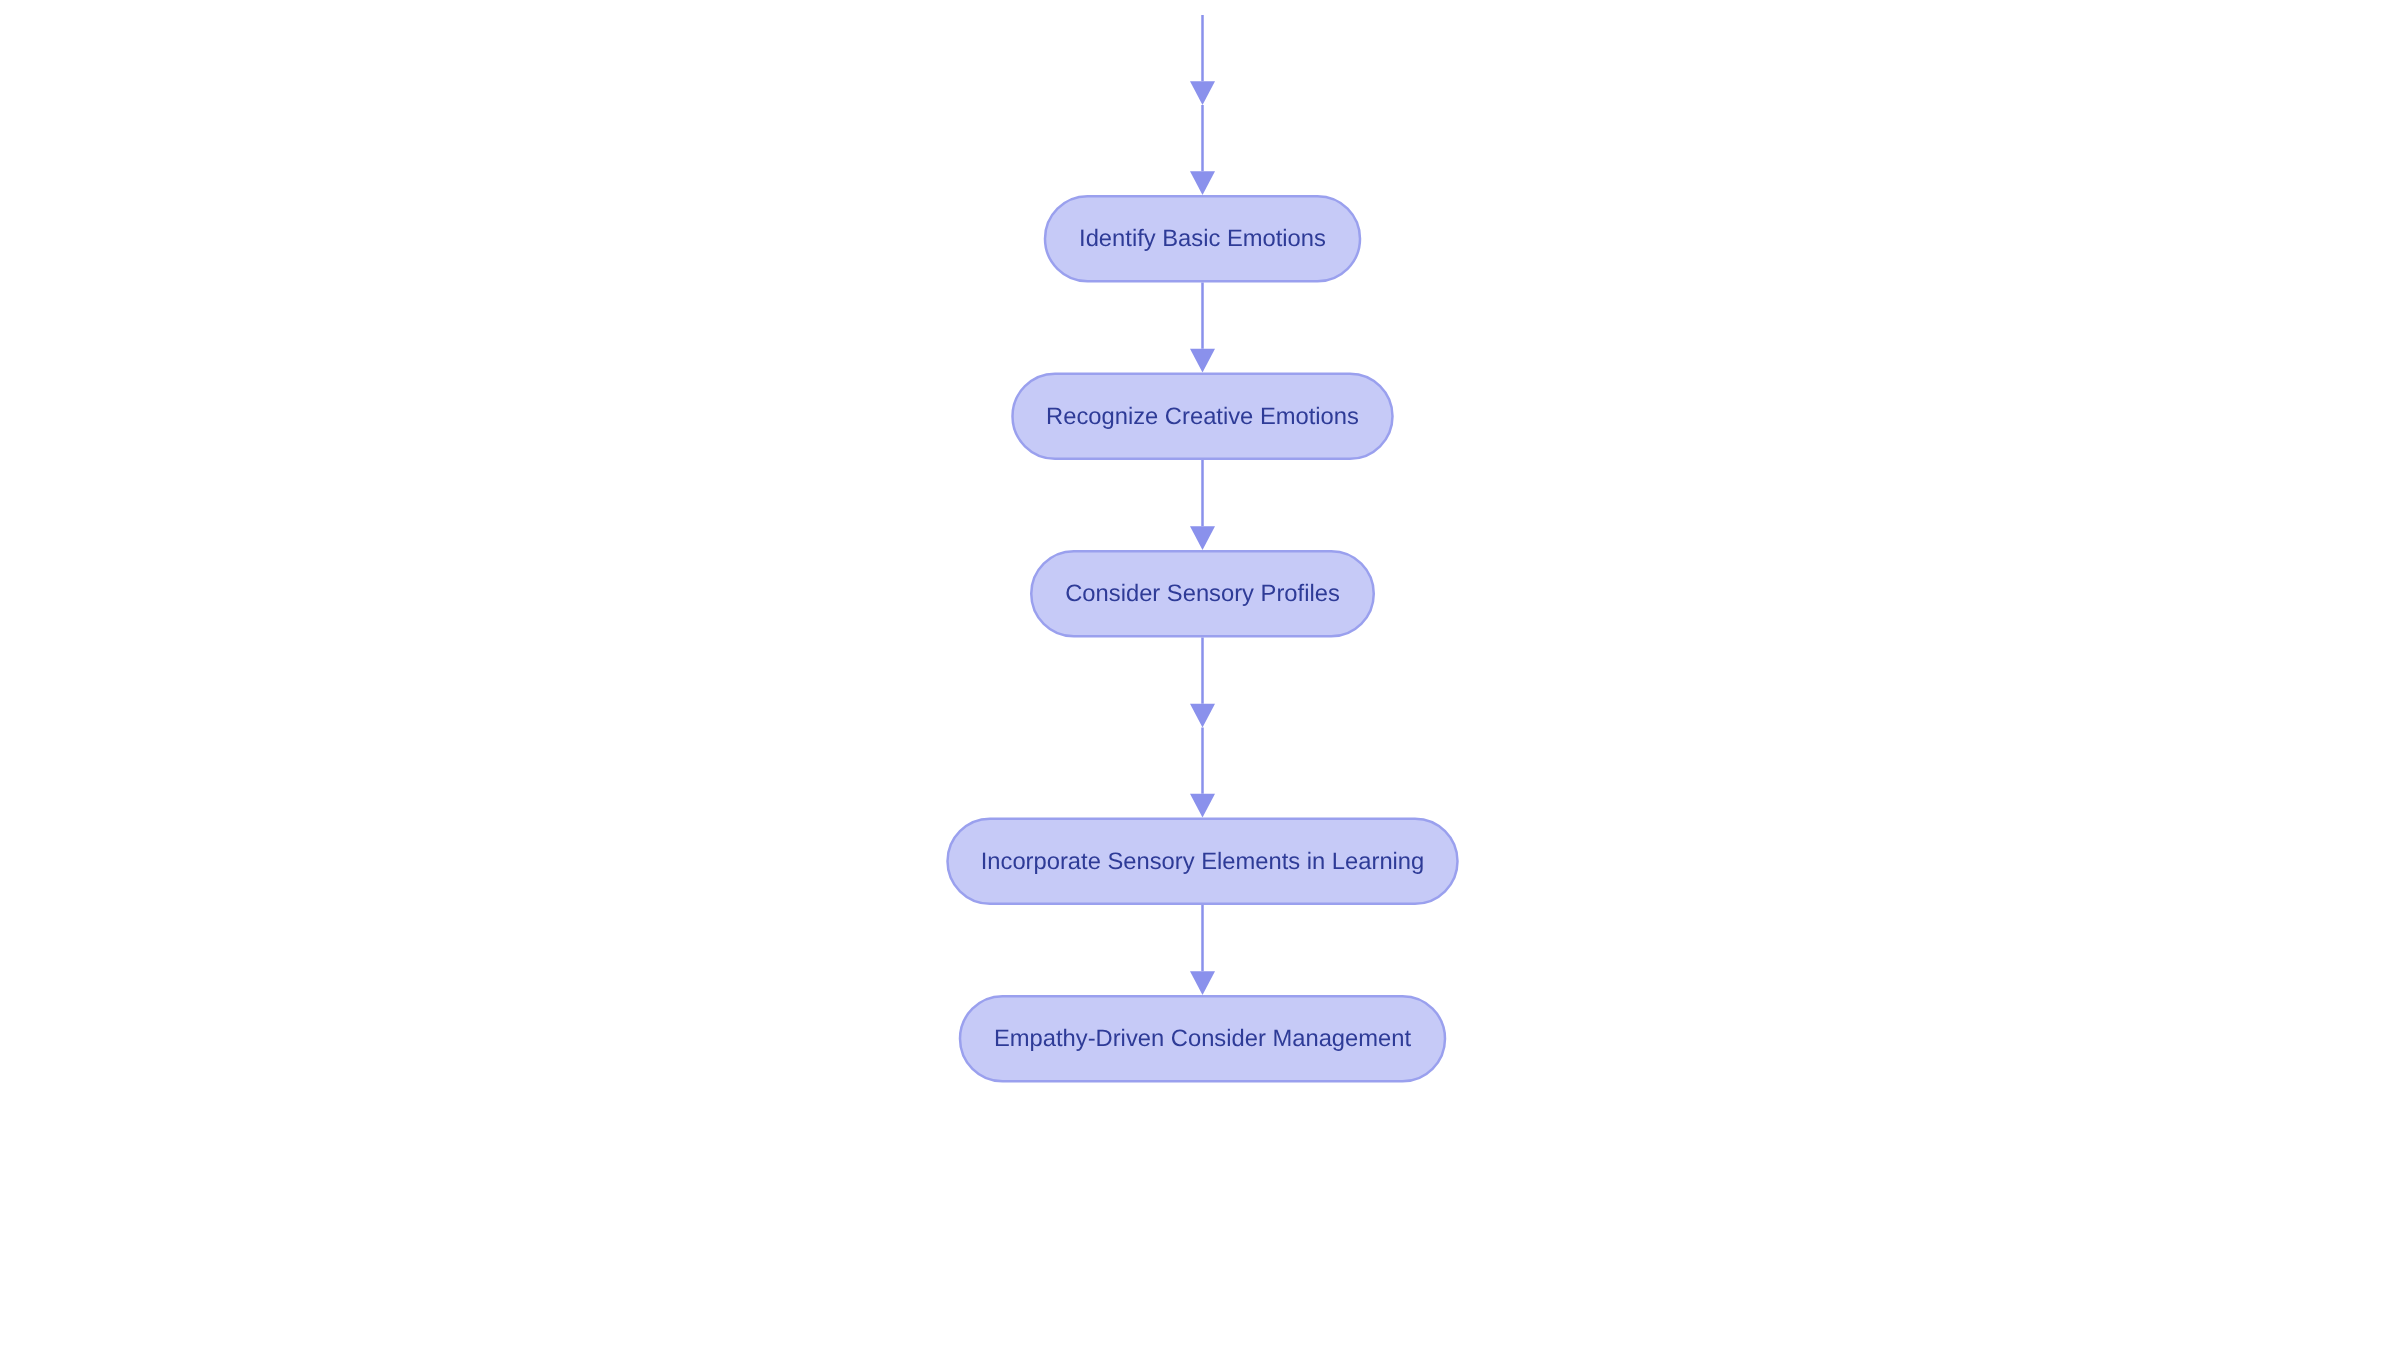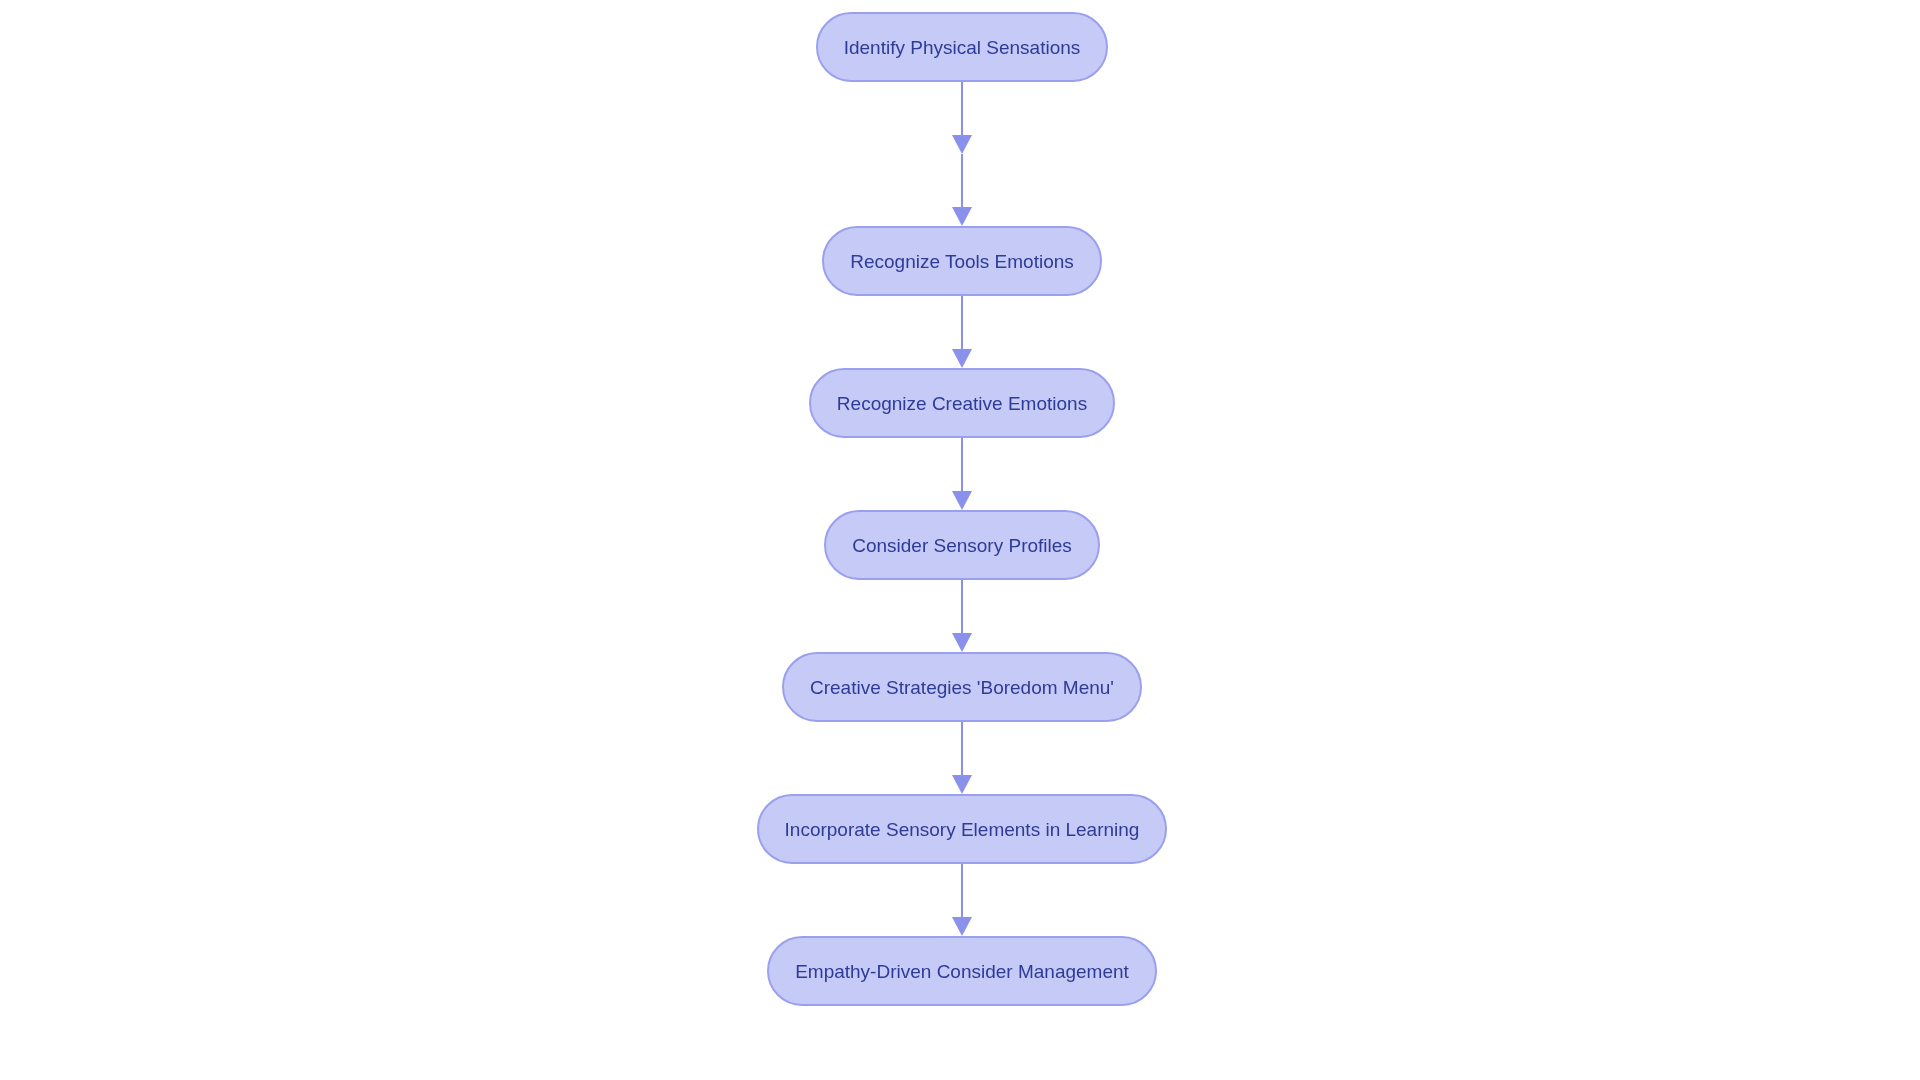--- a/index.html
+++ b/index.html
@@ -57,35 +57,32 @@
     height: 0;
     border-left: 10.5px solid transparent;
     border-right: 10.5px solid transparent;
     border-top: 19px solid var(--arrow, #8a91ec);
   }
 </style>
 </head>
 <body>
 
 <div class="flow">
-  <div class="node">
-    <span class="node-label">Identify Physical Sensations</span>
-  </div>
   <div class="connector">
     <div class="line"></div>
     <div class="head"></div>
   </div>
 
   <div class="connector">
     <div class="line"></div>
     <div class="head"></div>
   </div>
 
   <div class="node">
-    <span class="node-label">Recognize Tools Emotions</span>
+    <span class="node-label">Identify Basic Emotions</span>
   </div>
   <div class="connector">
     <div class="line"></div>
     <div class="head"></div>
   </div>
 
   <div class="node">
     <span class="node-label">Recognize Creative Emotions</span>
   </div>
   <div class="connector">
@@ -94,23 +91,20 @@
   </div>
 
   <div class="node">
     <span class="node-label">Consider Sensory Profiles</span>
   </div>
   <div class="connector">
     <div class="line"></div>
     <div class="head"></div>
   </div>
 
-  <div class="node">
-    <span class="node-label">Creative Strategies 'Boredom Menu'</span>
-  </div>
   <div class="connector">
     <div class="line"></div>
     <div class="head"></div>
   </div>
 
   <div class="node">
     <span class="node-label">Incorporate Sensory Elements in Learning</span>
   </div>
   <div class="connector">
     <div class="line"></div>

